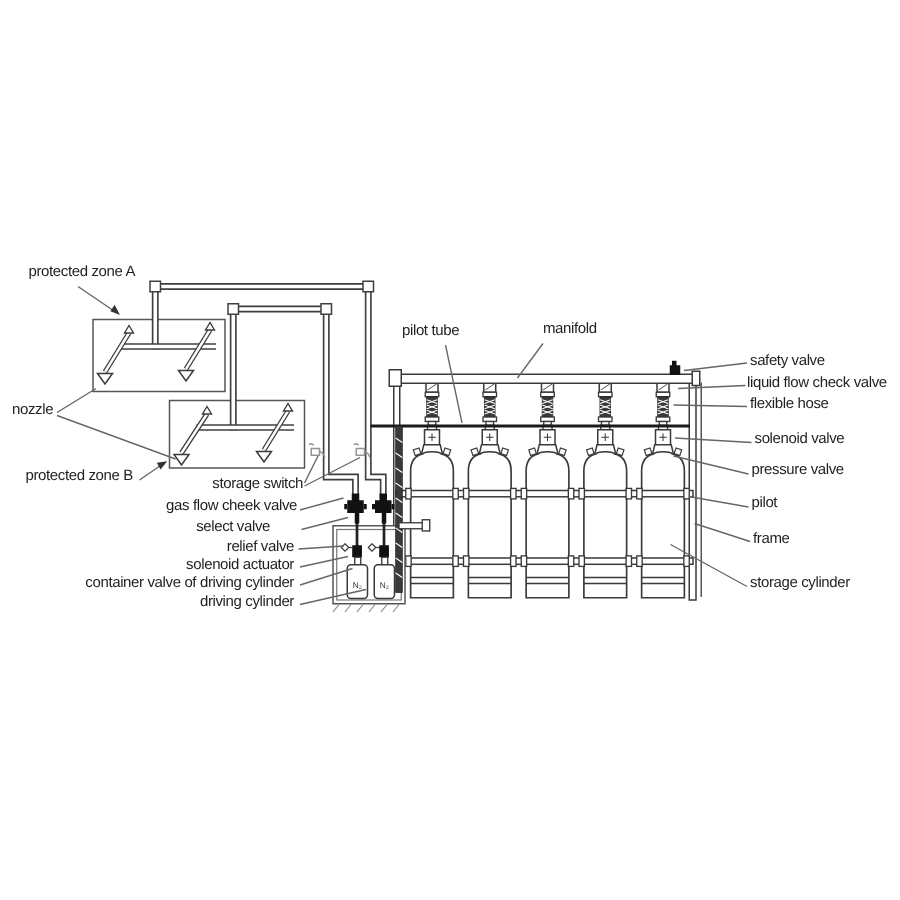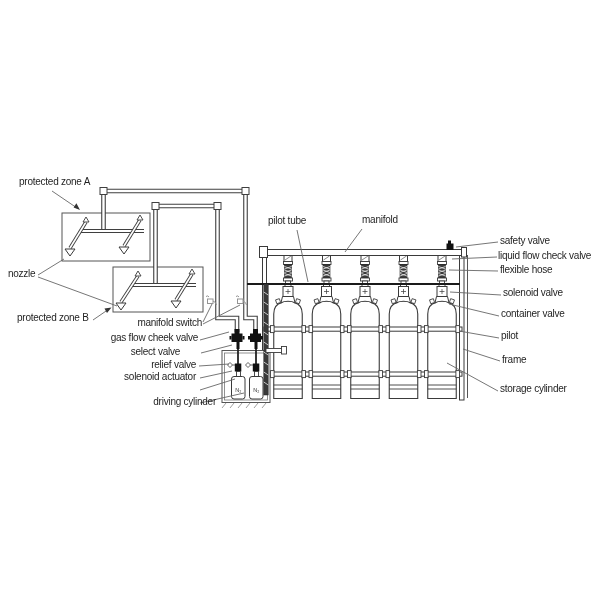--- a/index.html
+++ b/index.html
@@ -253,30 +253,31 @@
   </g>
   <g fill="#333">
     <polygon points="80,210 73.6,207.5 76.4,203.2"></polygon>
     <polygon points="111.5,307.5 107,313 104.5,308.5"></polygon>
   </g>
 </svg>
 
 <div class="lbl" style="left:19px;top:176px">protected zone A</div>
 <div class="lbl" style="left:8px;top:268px">nozzle</div>
 <div class="lbl" style="left:17px;top:312px">protected zone B</div>
-<div class="lbl" style="right:398px;top:317px">manifold switch</div>
+<div class="lbl" style="right:398px;top:317px">storage switch</div>
 <div class="lbl" style="right:402px;top:332px">gas flow cheek valve</div>
 <div class="lbl" style="right:420px;top:346px">select valve</div>
 <div class="lbl" style="right:404px;top:359px">relief valve</div>
 <div class="lbl" style="right:404px;top:371px">solenoid actuator</div>
-<div class="lbl" style="right:384px;top:396px">driving cylinder</div>
+<div class="lbl" style="right:404px;top:383px">container valve of driving cylinder</div>
+<div class="lbl" style="right:404px;top:396px">driving cylinder</div>
 <div class="lbl" style="left:268px;top:215px">pilot tube</div>
 <div class="lbl" style="left:362px;top:214px">manifold</div>
 <div class="lbl" style="left:500px;top:235px">safety valve</div>
 <div class="lbl" style="left:498px;top:250px">liquid flow check valve</div>
 <div class="lbl" style="left:500px;top:264px">flexible hose</div>
 <div class="lbl" style="left:503px;top:287px">solenoid valve</div>
-<div class="lbl" style="left:501px;top:308px">container valve</div>
+<div class="lbl" style="left:501px;top:308px">pressure valve</div>
 <div class="lbl" style="left:501px;top:330px">pilot</div>
 <div class="lbl" style="left:502px;top:354px">frame</div>
 <div class="lbl" style="left:500px;top:383px">storage cylinder</div>
 
 </div>
 
 </body></html>

